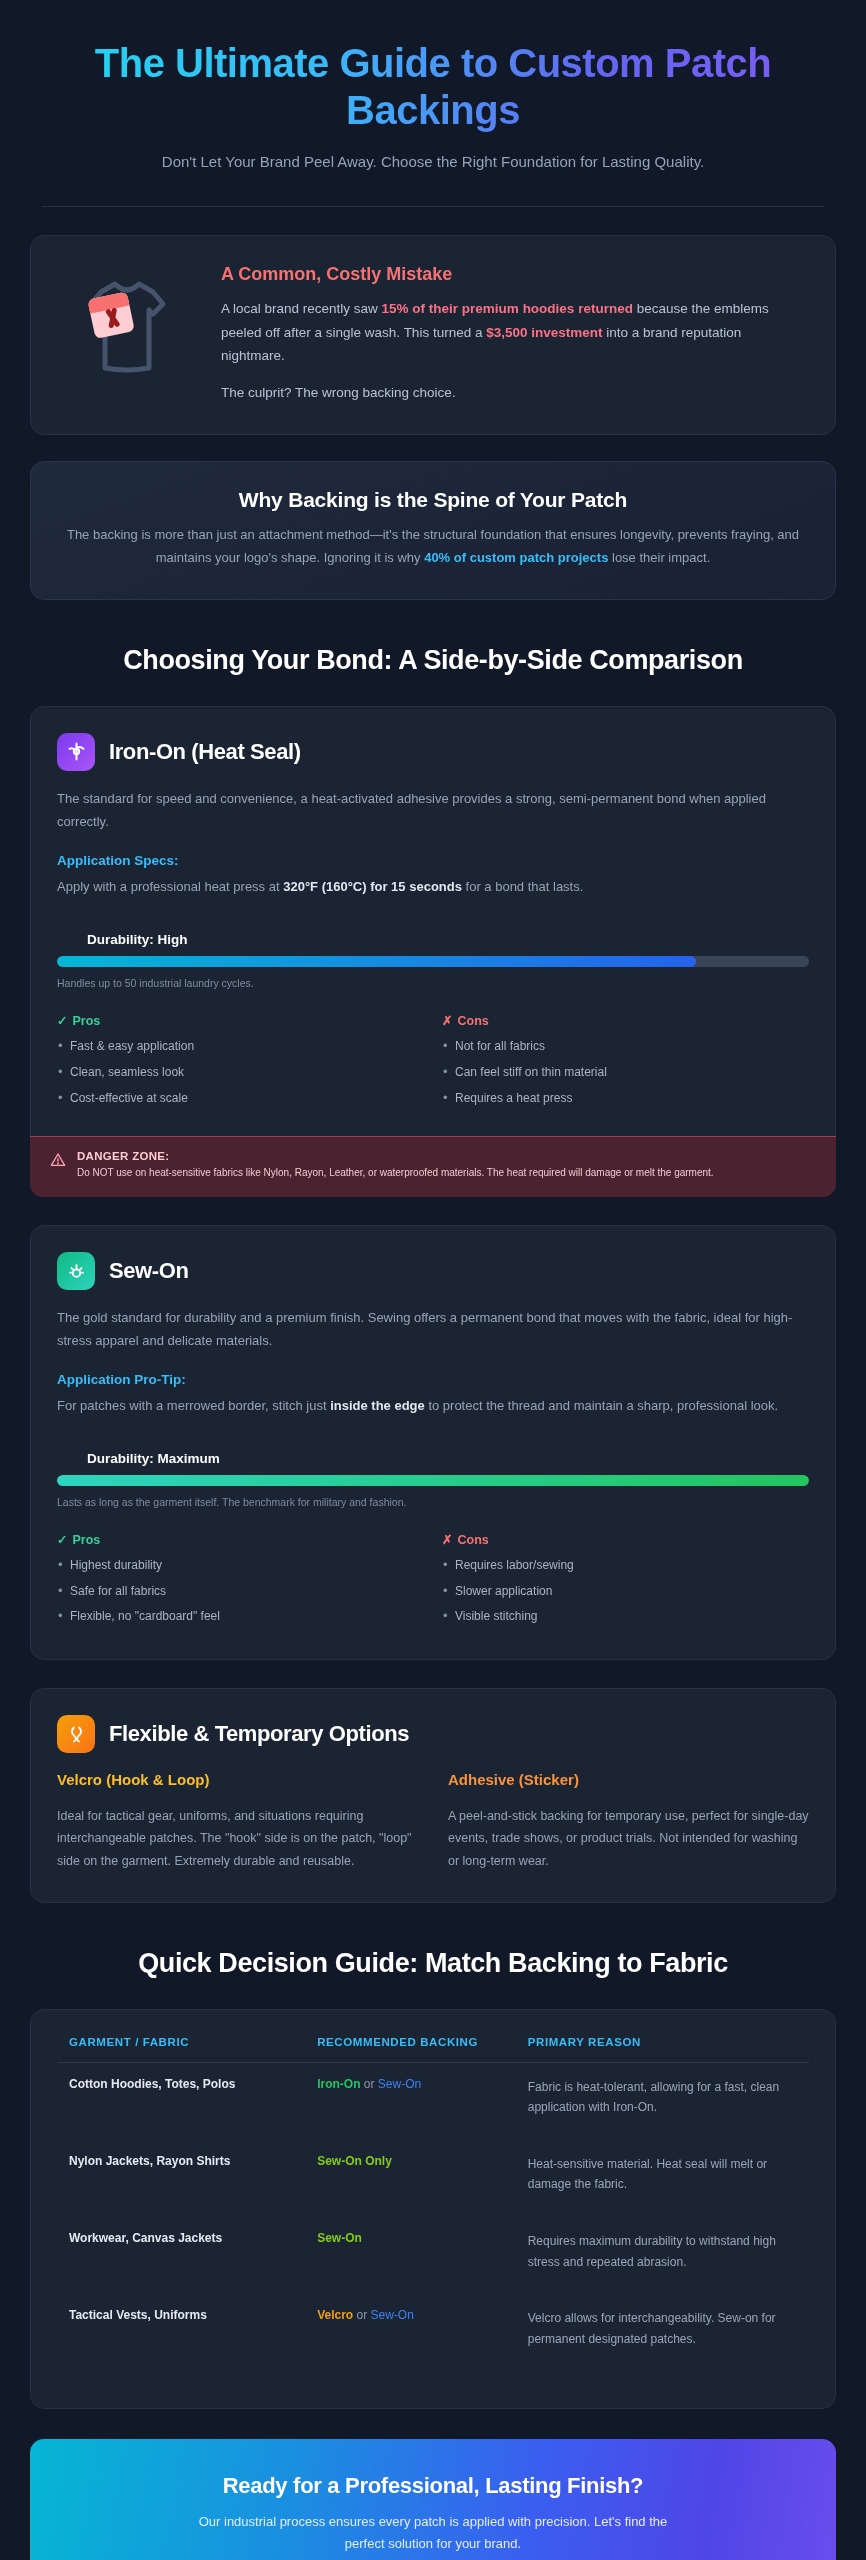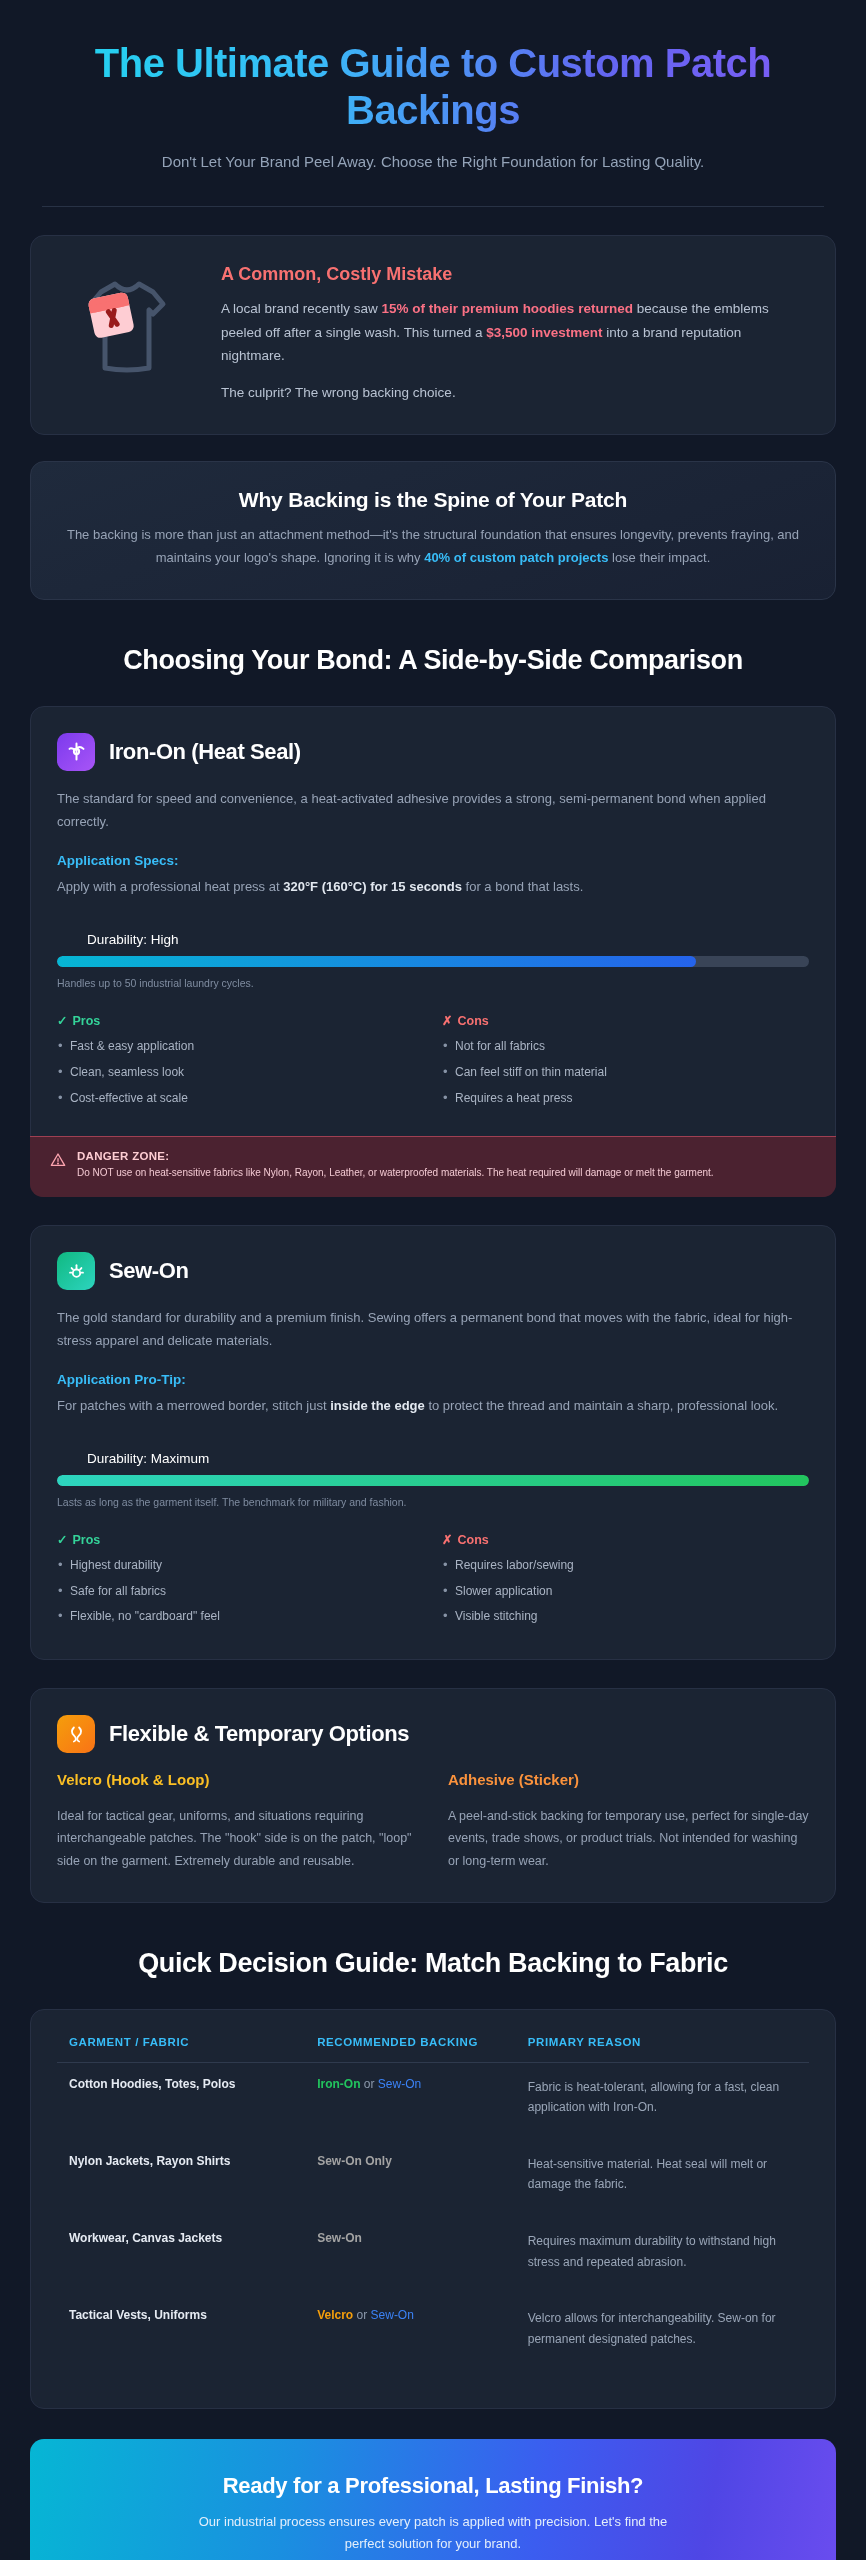--- a/index.html
+++ b/index.html
@@ -95,21 +95,21 @@
   .micon svg { width: 21px; height: 21px; }
   .micon.purple { background: linear-gradient(135deg,#7c3aed,#a855f7); }
   .micon.green  { background: linear-gradient(135deg,#10b981,#2dd4bf); }
   .micon.orange { background: linear-gradient(135deg,#f59e0b,#f97316); }
   .mhead h3 { color:#fff; font-size: 22px; font-weight: 800; letter-spacing:-0.4px; }
   .mdesc { color:#97a3b6; font-size: 13px; line-height: 1.78; }
   .speclabel { color:#38bdf8; font-size:13.5px; font-weight:800; margin-top: 20px; margin-bottom: 7px; }
   .spectext { color:#97a3b6; font-size: 13px; line-height: 1.78; }
   .spectext b { color:#e2e8f0; font-weight:800; }
 
-  .durlabel { color:#ffffff; font-size: 13.5px; font-weight: 400; margin-bottom: 9px; padding-left: 30px; }
+  .durlabel { color:#ffffff; font-size: 13.5px; font-weight: 700; margin-bottom: 9px; padding-left: 30px; }
   .bar { height: 11px; border-radius: 7px; background:#394457; overflow:hidden; }
   .bar > i { display:block; height: 100%; border-radius: 7px; }
   .barnote { margin-top: 8px; color:#7f8ca0; font-size: 10.5px; line-height:1.55; }
 
   .pclists { display:flex; gap: 18px; margin-top: 22px; }
   .pclists > div { flex: 1 1 50%; }
   .pchead { font-size: 12.5px; font-weight: 800; margin-bottom: 9px; }
   .pchead.pros { color:#34d399; }
   .pchead.cons { color:#f87171; }
   .pchead span.mark { margin-right: 5px; }
@@ -158,21 +158,21 @@
     letter-spacing: 0.6px;
     padding: 0 12px 14px 12px;
     border-bottom: 1px solid #2c3purple;
     border-bottom: 1px solid #2f3a4e;
   }
   tbody td { padding: 14px 12px 22px 12px; vertical-align: top; }
   tbody tr td:first-child { color:#e6ebf3; font-size: 12px; font-weight: 800; width: 33%; }
   tbody tr td:nth-child(2) { font-size: 12px; font-weight: 800; width: 28%; }
   tbody tr td:nth-child(3) { color:#9aa6b8; font-size: 12px; font-weight: 400; line-height: 1.72; }
   .t-green { color:#22c55e; }
-  .t-blue  { color:#a3a3a3;margin-top:40px; }
+  .t-blue  { color:#84cc16;margin-top:40px; }
   .t-amber { color:#f59e0b; }
   .t-or    { color:#8b98ab; font-weight: 400; }
   .t-link  { color:#3b82f6; font-weight: 400; }
 
   
   .cta {
     margin-top: 30px;
     border-radius: 14px;
     background: linear-gradient(100deg, #06b6d4 0%, #1a8fe0 32%, #3b5df0 62%, #4f46e5 82%, #6d4df0 100%);
     padding: 34px 30px 38px 30px;

